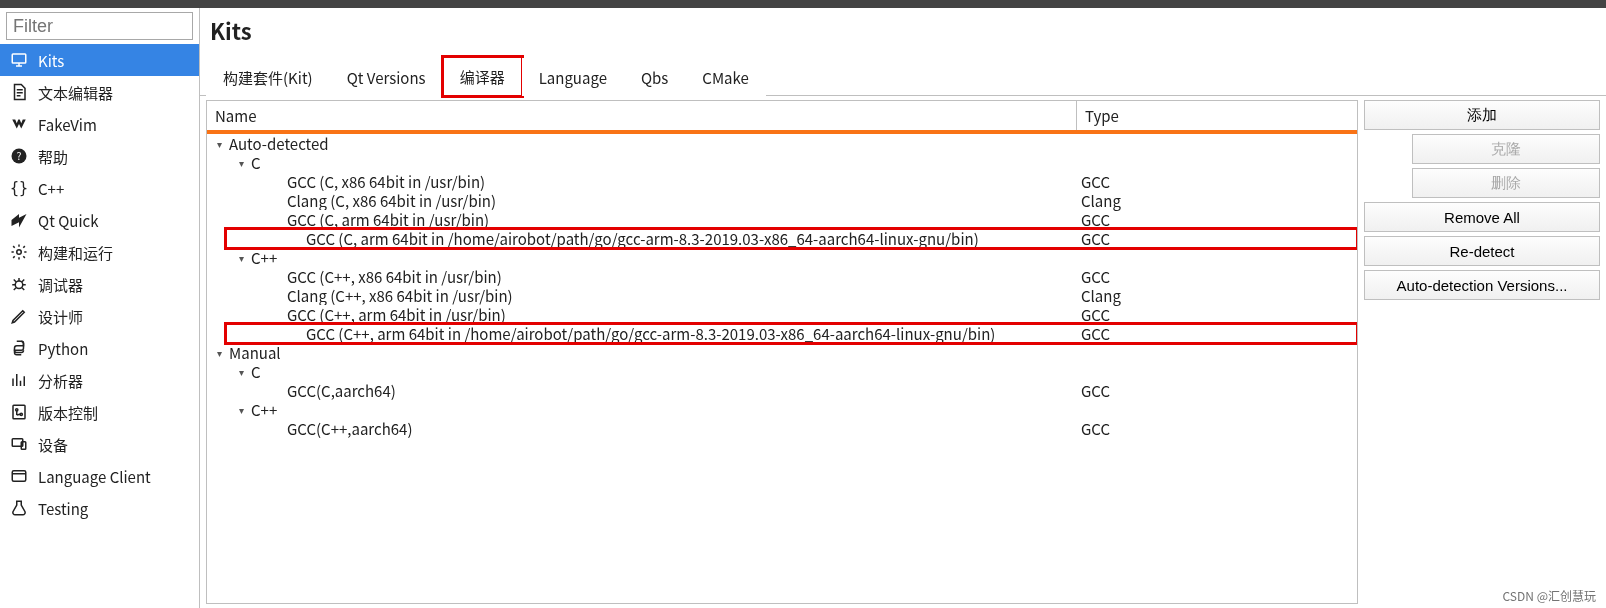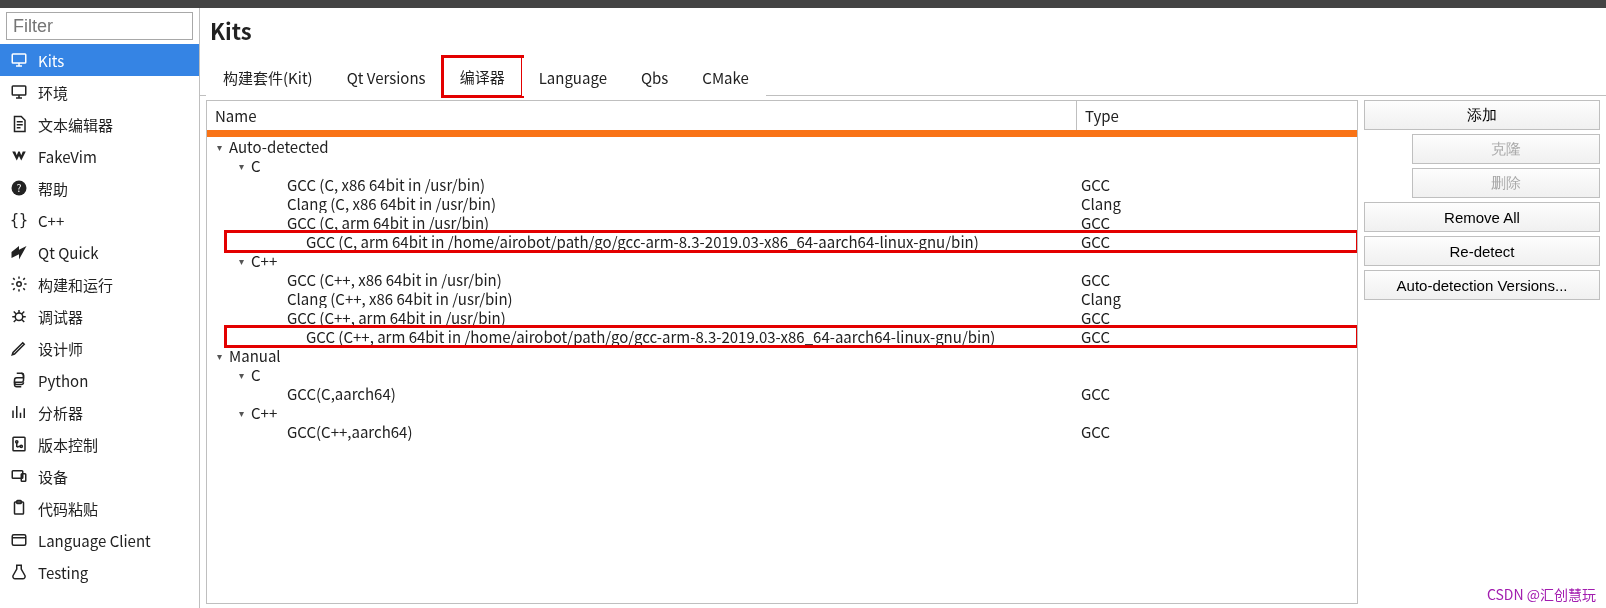--- a/index.html
+++ b/index.html
@@ -15,34 +15,34 @@
   .nav-item .icon { width: 18px; height: 18px; display: flex; align-items: center; justify-content: center; }
   .nav-item .icon svg { width: 18px; height: 18px; }
   .main { flex: 1; display: flex; flex-direction: column; position: relative; }
   .page-title { font-size: 22px; font-weight: bold; padding: 6px 10px 10px 10px; }
   .tabs { display: flex; border-bottom: 1px solid #bfbfbf; padding-left: 6px; align-items: flex-end; }
   .tab { padding: 8px 16px; border: 1px solid transparent; border-bottom: none; cursor: pointer; position: relative; bottom: -1px; background: #fff; }
   .tab.active { border-color: #bfbfbf; border-bottom: 1px solid #fff; }
   .tab.hl { outline: 3px solid #e30000; outline-offset: -1px; }
   .content-row { display: flex; flex: 1; overflow: hidden; }
   .tree-area { flex: 1; border: 1px solid #bfbfbf; margin: 4px 4px 4px 6px; display: flex; flex-direction: column; overflow: auto; }
-  .tree-header { display: flex; font-weight: normal; border-bottom: 7px solid #f97316; background: #fff; }
+  .tree-header { display: flex; font-weight: normal; border-bottom: 4px solid #f97316; background: #fff; }
   .tree-header .col-name { flex: 1; padding: 4px 8px; border-right: 1px solid #bfbfbf; }
   .tree-header .col-type { width: 280px; padding: 4px 8px; }
   .tree-body { flex: 1; position: relative; }
   .row { display: flex; align-items: center; line-height: 19px; height: 19px; white-space: nowrap; }
   .row .name-cell { flex: 1; display: flex; align-items: center; overflow: hidden; }
   .row .type-cell { width: 280px; padding-left: 4px; }
   .arrow { width: 10px; display: inline-block; font-size: 10px; color: #555; margin-right: 2px; }
   .ind { display: inline-block; }
   .hl-row { outline: 3px solid #e30000; outline-offset: -1px; margin-left: 19px; }
   .actions { width: 244px; padding: 4px 6px 4px 2px; display: flex; flex-direction: column; gap: 4px; }
   .actions button { height: 30px; border: 1px solid #bfbfbf; background: linear-gradient(#fdfdfd,#f0f0f0); font-size: 15px; cursor: pointer; }
   .actions button:disabled { color: #a9a9a9; cursor: default; margin-left: 48px; }
-  .watermark { position: absolute; right: 10px; bottom: 4px; color: #a21caf; font-size: 14px; pointer-events: none; }
+  .watermark { position: absolute; right: 10px; bottom: 4px; color: #737373; font-size: 12px; pointer-events: none; }
 </style>
 </head>
 <body>
 
 <div class="topbar"></div>
 <div class="app">
 
   <div class="sidebar">
     <div class="filter-wrap">
       <input type="text" placeholder="Filter" style="">
@@ -54,30 +54,20 @@
               <rect x="3" y="4" width="18" height="12" rx="1"></rect>
               <line x1="8" y1="20" x2="16" y2="20"></line>
               <line x1="12" y1="16" x2="12" y2="20"></line>
             </svg>
           </span>
           <span>Kits</span>
         </div>
         <div class="nav-item">
           <span class="icon">
             <svg viewBox="0 0 24 24" fill="none" stroke="currentColor" stroke-width="2">
-              <rect x="3" y="4" width="18" height="12" rx="1"></rect>
-              <line x1="8" y1="20" x2="16" y2="20"></line>
-              <line x1="12" y1="16" x2="12" y2="20"></line>
-            </svg>
-          </span>
-          <span>环境</span>
-        </div>
-        <div class="nav-item">
-          <span class="icon">
-            <svg viewBox="0 0 24 24" fill="none" stroke="currentColor" stroke-width="2">
               <path d="M6 2h9l5 5v15H6z"></path>
               <line x1="9" y1="9" x2="17" y2="9"></line>
               <line x1="9" y1="13" x2="17" y2="13"></line>
               <line x1="9" y1="17" x2="14" y2="17"></line>
             </svg>
           </span>
           <span>文本编辑器</span>
         </div>
         <div class="nav-item">
           <span class="icon">
@@ -175,29 +165,20 @@
           <span>版本控制</span>
         </div>
         <div class="nav-item">
           <span class="icon">
             <svg viewBox="0 0 24 24" fill="none" stroke="currentColor" stroke-width="2">
               <rect x="3" y="5" width="14" height="10" rx="1"></rect>
               <rect x="15" y="9" width="6" height="10" rx="1"></rect>
             </svg>
           </span>
           <span>设备</span>
-        </div>
-        <div class="nav-item">
-          <span class="icon">
-            <svg viewBox="0 0 24 24" fill="none" stroke="currentColor" stroke-width="2">
-              <rect x="6" y="4" width="12" height="16" rx="1"></rect>
-              <rect x="9" y="2" width="6" height="4" rx="1"></rect>
-            </svg>
-          </span>
-          <span>代码粘贴</span>
         </div>
         <div class="nav-item">
           <span class="icon">
             <svg viewBox="0 0 24 24" fill="none" stroke="currentColor" stroke-width="2">
               <rect x="3" y="5" width="18" height="14" rx="2"></rect>
               <line x1="3" y1="9" x2="21" y2="9"></line>
             </svg>
           </span>
           <span>Language Client</span>
         </div>

